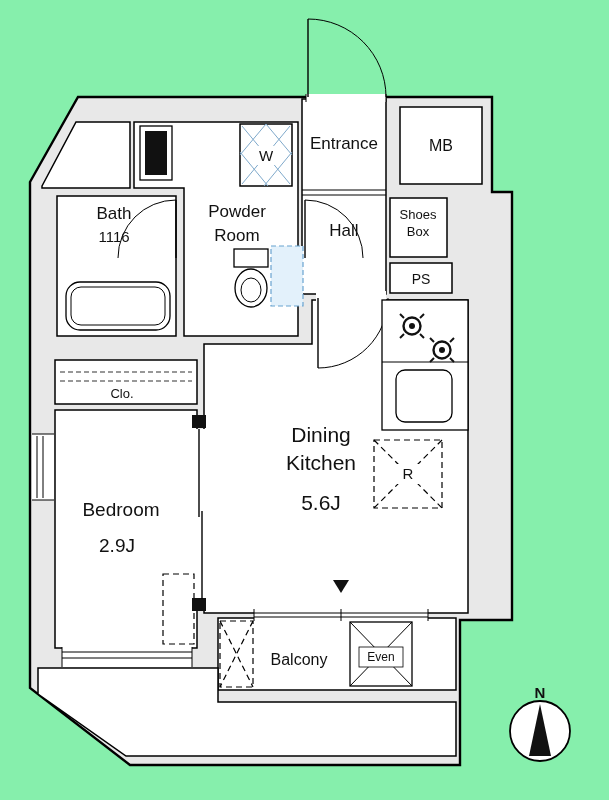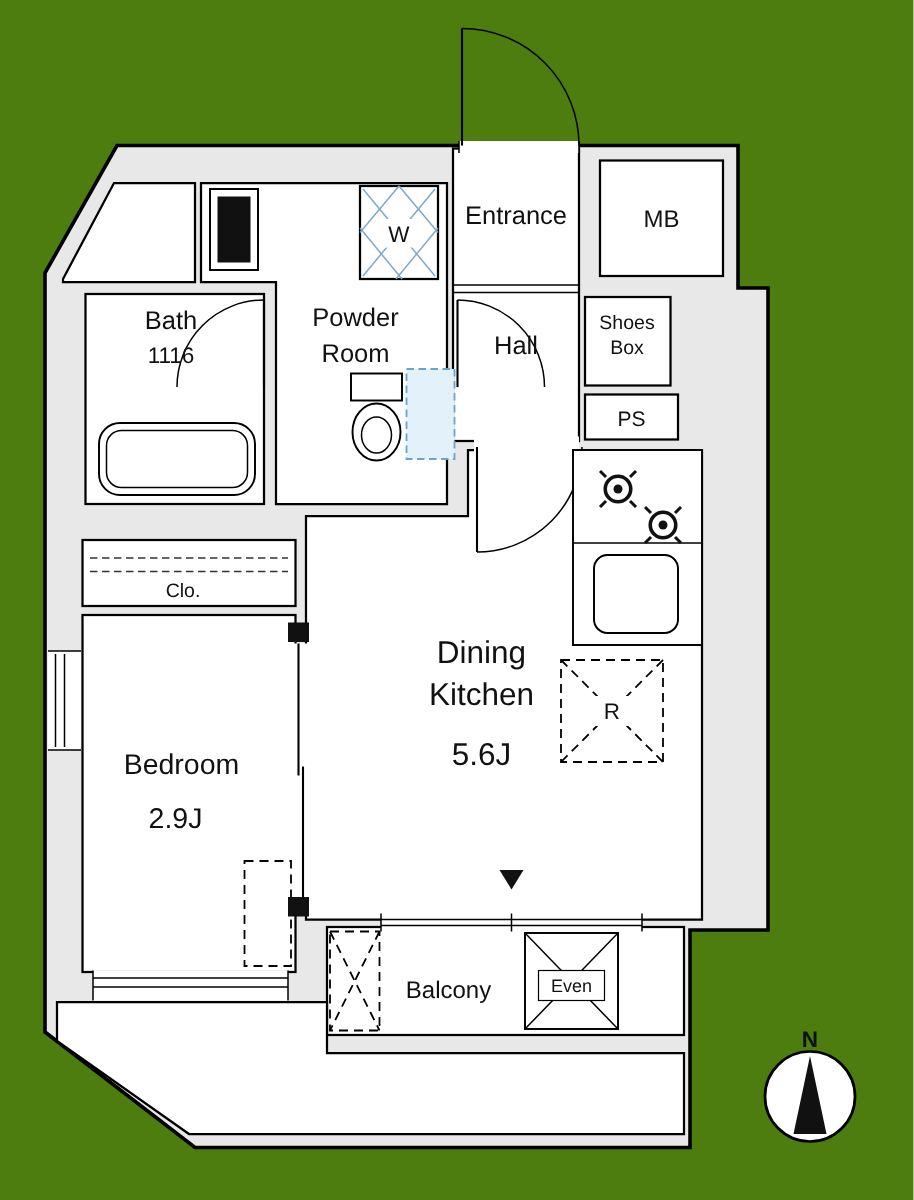--- a/index.html
+++ b/index.html
@@ -1,16 +1,16 @@
 <!DOCTYPE html>
 <html><head>
 <meta charset="utf-8">
 <style>
   html,body{margin:0;padding:0;background:#fff;}
-  .stage{position:relative;width:609px;height:800px;background:#4d7c0f;overflow:hidden;}
+  .stage{position:relative;width:609px;height:800px;background:#86efac;overflow:hidden;}
   svg{display:block;}
   .wall{stroke:#000;stroke-width:2.4;}
   .room{fill:#fff;stroke:#000;stroke-width:1.5;}
   .fix{fill:#fff;stroke:#000;stroke-width:1.3;}
   .ln{stroke:#000;stroke-width:1.4;fill:none;}
   .thin{stroke:#000;stroke-width:1;fill:none;}
   .dash{stroke:#000;stroke-width:1.2;fill:none;stroke-dasharray:6 4;}
   .dash2{stroke:#333;stroke-width:1.1;fill:none;stroke-dasharray:5 3;}
   .bluedash{stroke:#69a3d0;stroke-width:1.2;stroke-dasharray:5 3;}
   .hatch{stroke:#7fa9cb;stroke-width:1;}

